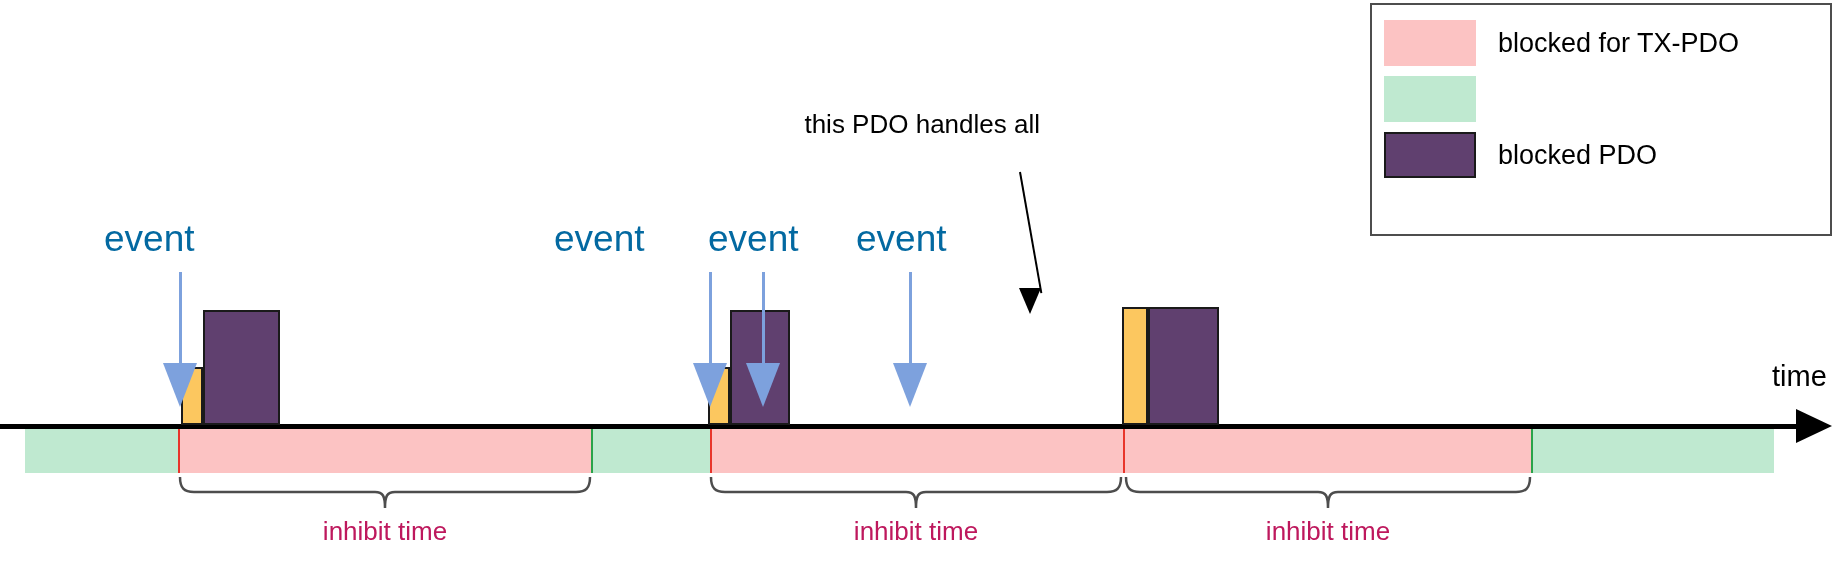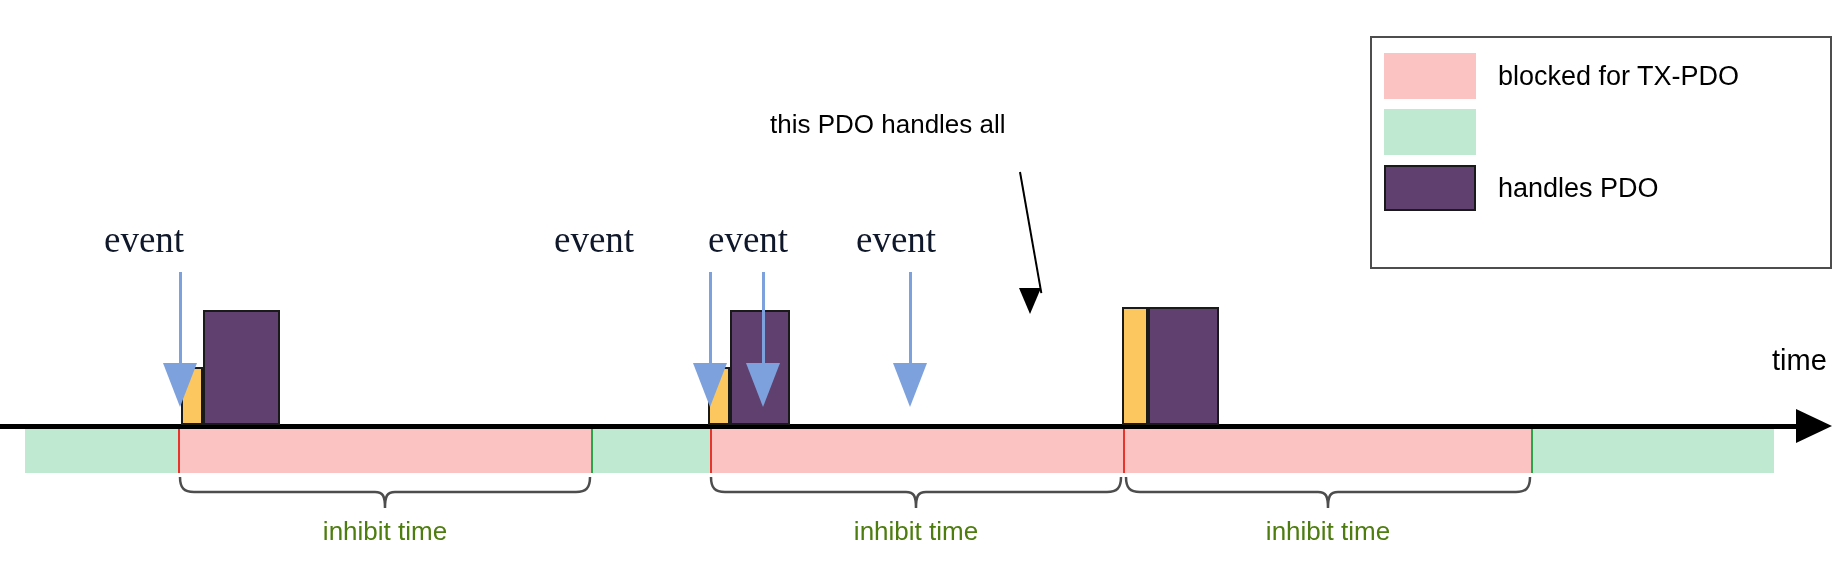--- a/index.html
+++ b/index.html
@@ -45,61 +45,60 @@
   
   .box {
     border: 2px solid #1a1a1a;
     box-sizing: border-box;
   }
   .box-copy { background: #fcc75f; }
   .box-transmit { background: #60406f; }
 
   
   .event-label {
-    color: #0f172a;
+    color: #0369a1;
     font-size: 37px;
     white-space: nowrap;
     letter-spacing: 0px;
-    font-family: Liberation Serif, serif;
   }
   .event-stem {
     background: #7da1dd;
     width: 3px;
   }
   .event-head {
     width: 0; height: 0;
     border-left: 17px solid transparent;
     border-right: 17px solid transparent;
     border-top: 44px solid #7da1dd;
   }
 
   
   .annot-text {
     font-size: 26px;
     color: #000000;
     line-height: 33px;
-    text-align: left;
+    text-align: right;
     white-space: nowrap;
   }
   .annot-stem {
     background: #000000;
     width: 2px;
   }
   .annot-head {
     width: 0; height: 0;
     border-left: 11px solid transparent;
     border-right: 11px solid transparent;
     border-top: 26px solid #000000;
   }
 
   
   .brace svg { display: block; }
   .brace-label {
     font-size: 26px;
-    color: #4d7c0f;
+    color: #be185d;
     text-align: center;
     white-space: nowrap;
   }
 
   
   .legend-box {
     border: 2px solid #4d4d4d;
     background: #ffffff;
     box-sizing: border-box;
   }
@@ -134,21 +133,21 @@
   <div class="abs band-seg band-allowed" style="left:593px; top:428px; width:118px;"></div>
   <div class="abs band-divider" style="left:710px; top:428px; background:#e8352b;"></div>
   <div class="abs band-seg band-blocked" style="left:712px; top:428px; width:412px;"></div>
   <div class="abs band-divider" style="left:1123px; top:428px; background:#e8352b;"></div>
   <div class="abs band-seg band-blocked" style="left:1125px; top:428px; width:407px;"></div>
   <div class="abs band-divider" style="left:1531px; top:428px; background:#2aa34a;"></div>
   <div class="abs band-seg band-allowed" style="left:1533px; top:428px; width:241px;"></div>
 
   <div class="abs axis-line" style="left:0px; top:424px; width:1800px;"></div>
   <div class="abs axis-arrow" style="left:1796px; top:409px;"></div>
-  <div class="abs axis-label" style="left:1772px; top:344px;">time</div>
+  <div class="abs axis-label" style="left:1772px; top:360px;">time</div>
 
   <div class="abs box box-copy" style="left:181px; top:367px; width:22px; height:58px;"></div>
   <div class="abs box box-transmit" style="left:203px; top:310px; width:77px; height:115px;"></div>
 
   <div class="abs box box-copy" style="left:708px; top:367px; width:22px; height:58px;"></div>
   <div class="abs box box-transmit" style="left:730px; top:310px; width:60px; height:115px;"></div>
 
   <div class="abs box box-copy" style="left:1122px; top:307px; width:26px; height:118px;"></div>
   <div class="abs box box-transmit" style="left:1148px; top:307px; width:71px; height:118px;"></div>
 
@@ -188,32 +187,32 @@
   </div>
   <div class="abs brace-label" style="left:709px; top:516px; width:414px;">inhibit time</div>
 
   <div class="abs brace" style="left:1124px; top:476px; width:408px; height:34px;">
     <svg width="408" height="34" viewBox="0 0 408 34" fill="none" stroke="#4d4d4d" stroke-width="2.5">
       <path d="M2,1 C2,12 6,16 16,16 L194,16 C202,16 204,20 204,32 C204,20 206,16 214,16 L392,16 C402,16 406,12 406,1"></path>
     </svg>
   </div>
   <div class="abs brace-label" style="left:1124px; top:516px; width:408px;">inhibit time</div>
 
-  <div class="abs legend-box" style="left:1370px; top:3px; width:462px; height:233px; padding:10px 0 16px 12px;margin-top:33px;">
+  <div class="abs legend-box" style="left:1370px; top:3px; width:462px; height:233px; padding:10px 0 16px 12px;">
 
     <div class="legend-row">
       <div class="legend-swatch" style="background:#fcc3c3;"></div>
       <div class="legend-text">blocked for TX-PDO</div>
     </div>
 
     <div class="legend-row">
       <div class="legend-swatch" style="background:#bfe9d0;"></div>
     </div>
 
 
     <div class="legend-row">
       <div class="legend-swatch bordered" style="background:#60406f;"></div>
-      <div class="legend-text">handles PDO</div>
+      <div class="legend-text">blocked PDO</div>
     </div>
 
   </div>
 
 </div>
 
 </body></html>

